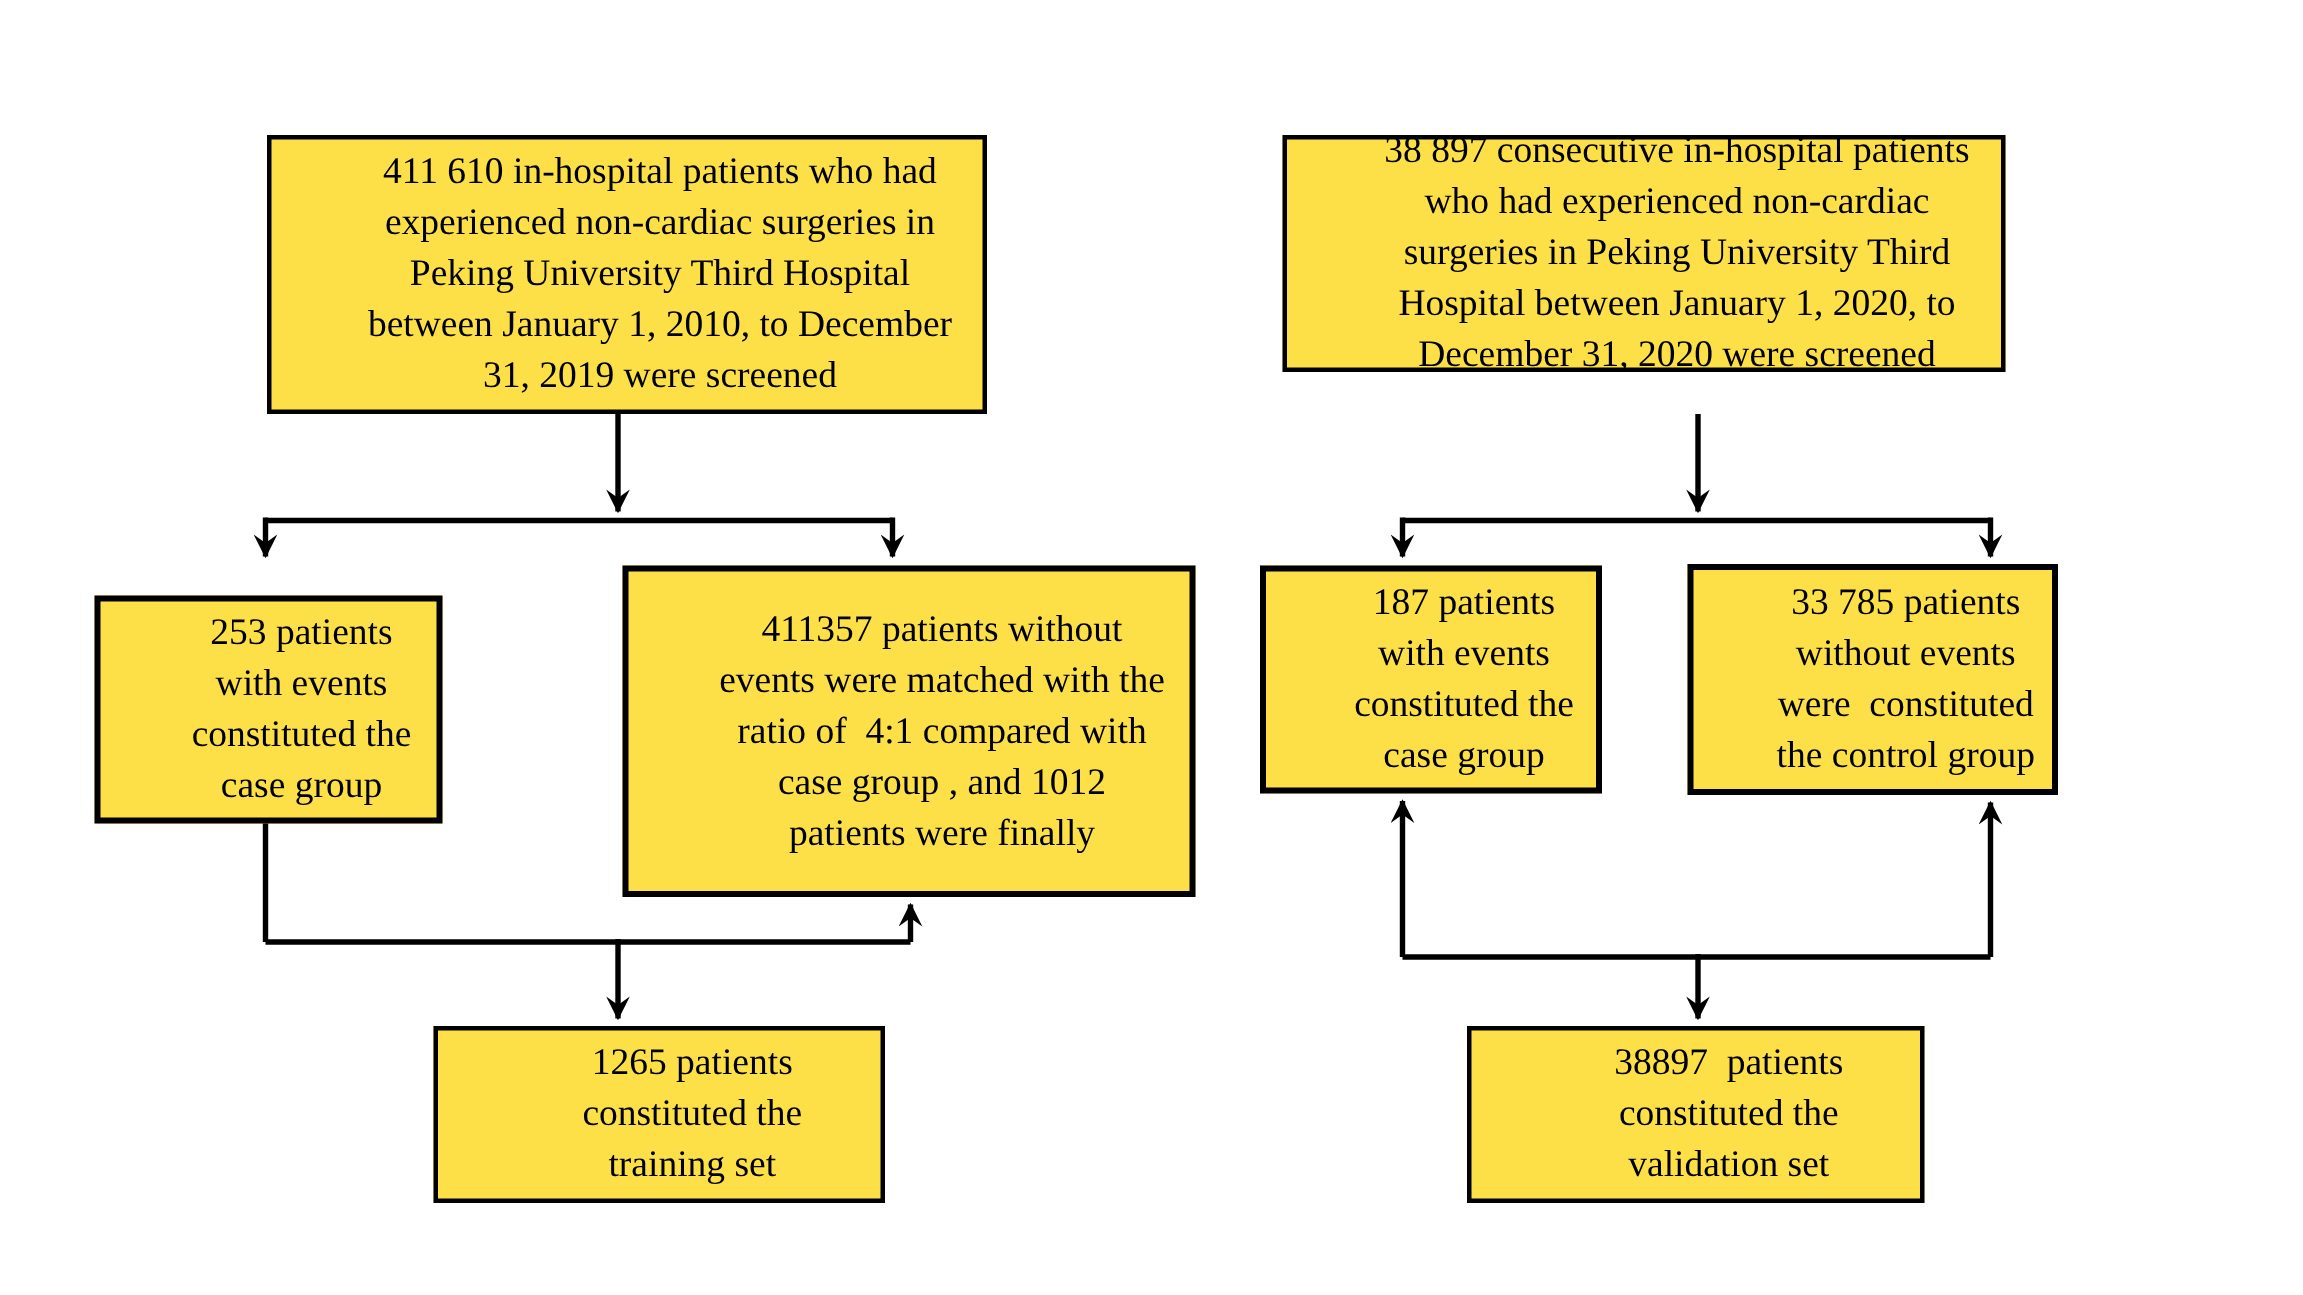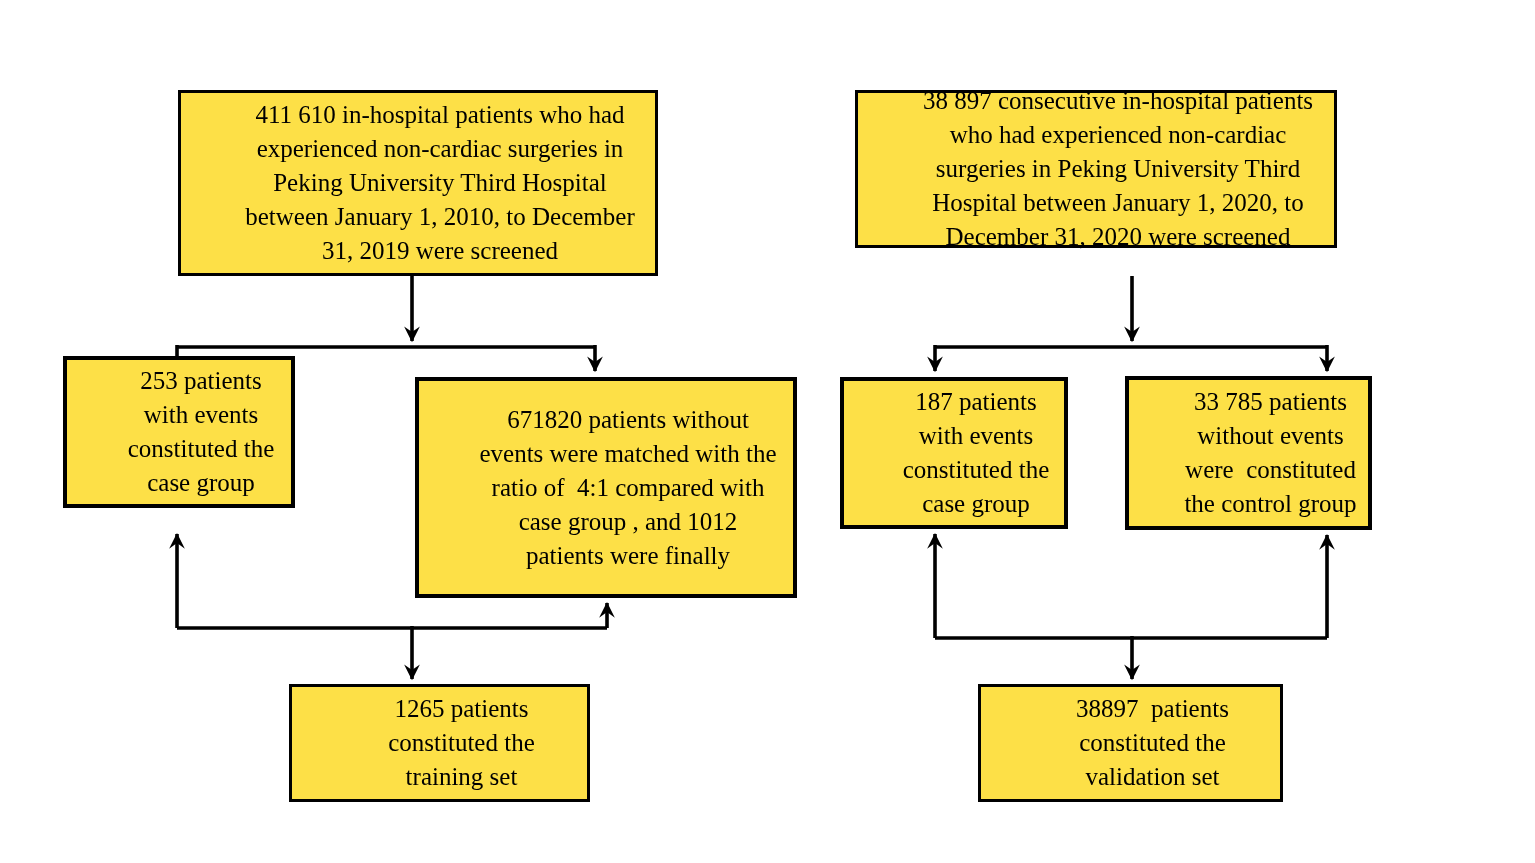--- a/index.html
+++ b/index.html
@@ -25,21 +25,21 @@
     font-size:25px;
     line-height:34px;
     color:#000;
     padding-left:44px;
   }
   .bthick{border-width:4px;}
   .txt{width:100%;}
   sup{font-size:62%;line-height:0;vertical-align:super;}
   
   #a1{left:178px;top:90px;width:480px;height:186px;}
-  #b1{left:63px;top:356px;width:232px;height:152px;}
+  #b1{left:63px;top:397px;width:232px;height:152px;}
   #c1{left:415px;top:377px;width:382px;height:221px;}
   #d1{left:262px;top:684px;width:301px;height:118px;margin-left:27px;}
   #a2{left:855px;top:90px;width:482px;height:158px;}
   #b2{left:840px;top:377px;width:228px;height:152px;}
   #c2{left:1125px;top:376px;width:247px;height:154px;}
   #d2{left:978px;top:684px;width:305px;height:118px;text-align:center;}
 </style>
 </head>
 <body>
 
@@ -84,21 +84,21 @@
   </div>
 
   <div class="box bthick" id="b1">
     <div class="txt">253 patients
 with events
 constituted the
 case group</div>
   </div>
 
   <div class="box bthick" id="c1">
-    <div class="txt">671820 patients without
+    <div class="txt">411357 patients without
 events were matched with the
 ratio of  4:1 compared with
 case group , and 1012
 patients were finally</div>
   </div>
 
   <div class="box" id="d1">
     <div class="txt">1265 patients
 constituted the
 training set</div>

